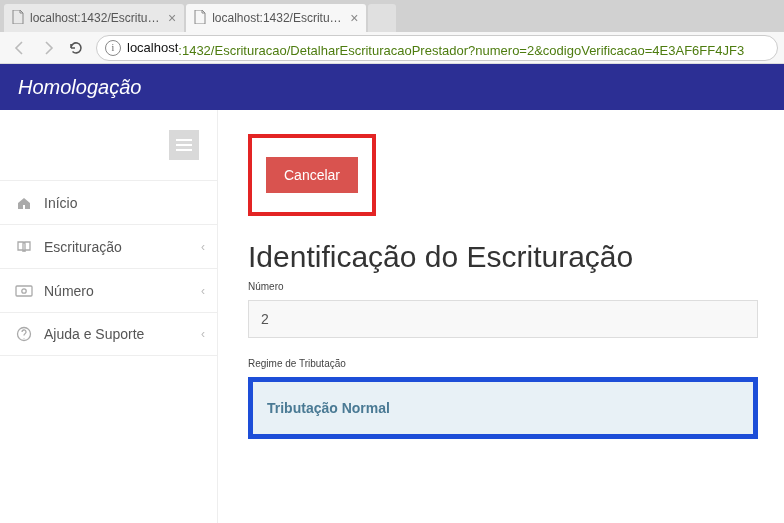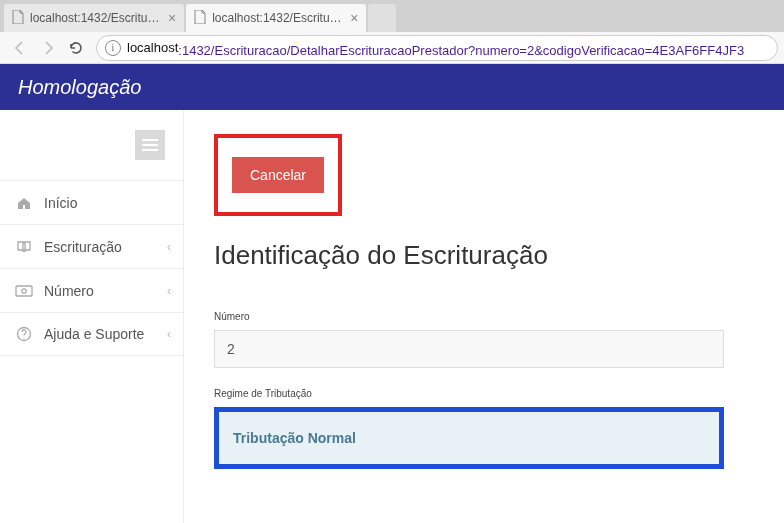--- a/index.html
+++ b/index.html
@@ -14,45 +14,45 @@
     .tab .title { overflow: hidden; text-overflow: ellipsis; white-space: nowrap; max-width: 130px; }
     .tab .close { margin-left: 8px; font-size: 14px; color: #888; line-height: 1; }
     .tab.new { width: 28px; justify-content: center; background: #e0e0e0; }
 
     .addr-bar { height: 32px; background: #f7f7f7; display: flex; align-items: center; padding: 0 6px; border-bottom: 1px solid #ddd; }
     .addr-bar .nav-btn { width: 24px; height: 24px; display: flex; align-items: center; justify-content: center; color: #555; margin: 0 2px; }
     .addr-bar .nav-btn.disabled { color: #bbb; }
     .url-field { flex: 1; height: 26px; border: 1px solid #ccc; border-radius: 13px; display: flex; align-items: center; padding: 0 8px; margin-left: 6px; background: #fff; font-size: 13px; }
     .url-field .info-icon { width: 16px; height: 16px; border: 1px solid #888; border-radius: 50%; display: flex; align-items: center; justify-content: center; font-size: 10px; color: #666; margin-right: 6px; font-family: serif; }
     .url-field .host { color: #111; }
-    .url-field .path { color: #4c1d95; margin-top: 6px; }
+    .url-field .path { color: #4d7c0f; margin-top: 6px; }
 
     
     .app-header { background: #2c2f94; color: #fff; height: 46px; display: flex; align-items: center; padding-left: 18px; font-size: 20px; font-weight: 300; font-style: italic; }
 
     
     .layout { display: flex; height: calc(523px - 32px - 32px - 46px); }
-    .sidebar { width: 184px; background: #fff; border-right: 1px solid #eee; }
+    .sidebar { width: 218px; background: #fff; border-right: 1px solid #eee; }
     .main { flex: 1; padding: 0 18px 18px 30px; overflow: hidden; }
 
     .hamburger-row { height: 70px; display: flex; align-items: center; justify-content: flex-end; padding-right: 18px; }
     .hamburger { width: 30px; height: 30px; background: #d9d9d9; display: flex; flex-direction: column; align-items: center; justify-content: center; gap: 3px; }
     .hamburger span { width: 16px; height: 2px; background: #fff; display: block; }
 
     .nav { list-style: none; }
     .nav li { height: 44px; display: flex; align-items: center; padding: 0 14px; border-top: 1px solid #eee; color: #555; font-size: 14px; position: relative; }
     .nav li:last-child { border-bottom: 1px solid #eee; }
     .nav li .icon { width: 20px; margin-right: 10px; color: #aaa; display: flex; align-items: center; justify-content: center; }
     .nav li .chev { position: absolute; right: 12px; color: #bbb; font-size: 12px; }
 
     .action-row { padding-top: 24px; }
     .highlight-box { border: 4px solid #e32424; display: inline-block; padding: 19px 14px; }
     .btn-cancel { background: #d9534f; color: #fff; border: none; padding: 10px 18px; font-size: 14px; cursor: pointer; }
 
-    h1.page-title { font-size: 26px; font-weight: 400; color: #333; margin-top: 24px; margin-bottom: 40px; }
+    h1.page-title { font-size: 30px; font-weight: 400; color: #333; margin-top: 24px; margin-bottom: 7px; }
 
     .field-group { margin-bottom: 20px; }
     .field-label { font-size: 10px; color: #444; margin-bottom: 8px; display: block; }
     .field-input { width: 100%; max-width: 510px; height: 38px; border: 1px solid #ddd; background: #f8f8f8; padding: 0 12px; font-size: 14px; color: #555; display: flex; align-items: center; }
     .regime-box { width: 100%; max-width: 510px; border: 5px solid #1d4ed8; background: #e8f1f6; padding: 18px 14px; color: #4a7a94; font-weight: 700; font-size: 14px; }
   </style>
 </head>
 <body>
 
 <div class="browser-tabs">

